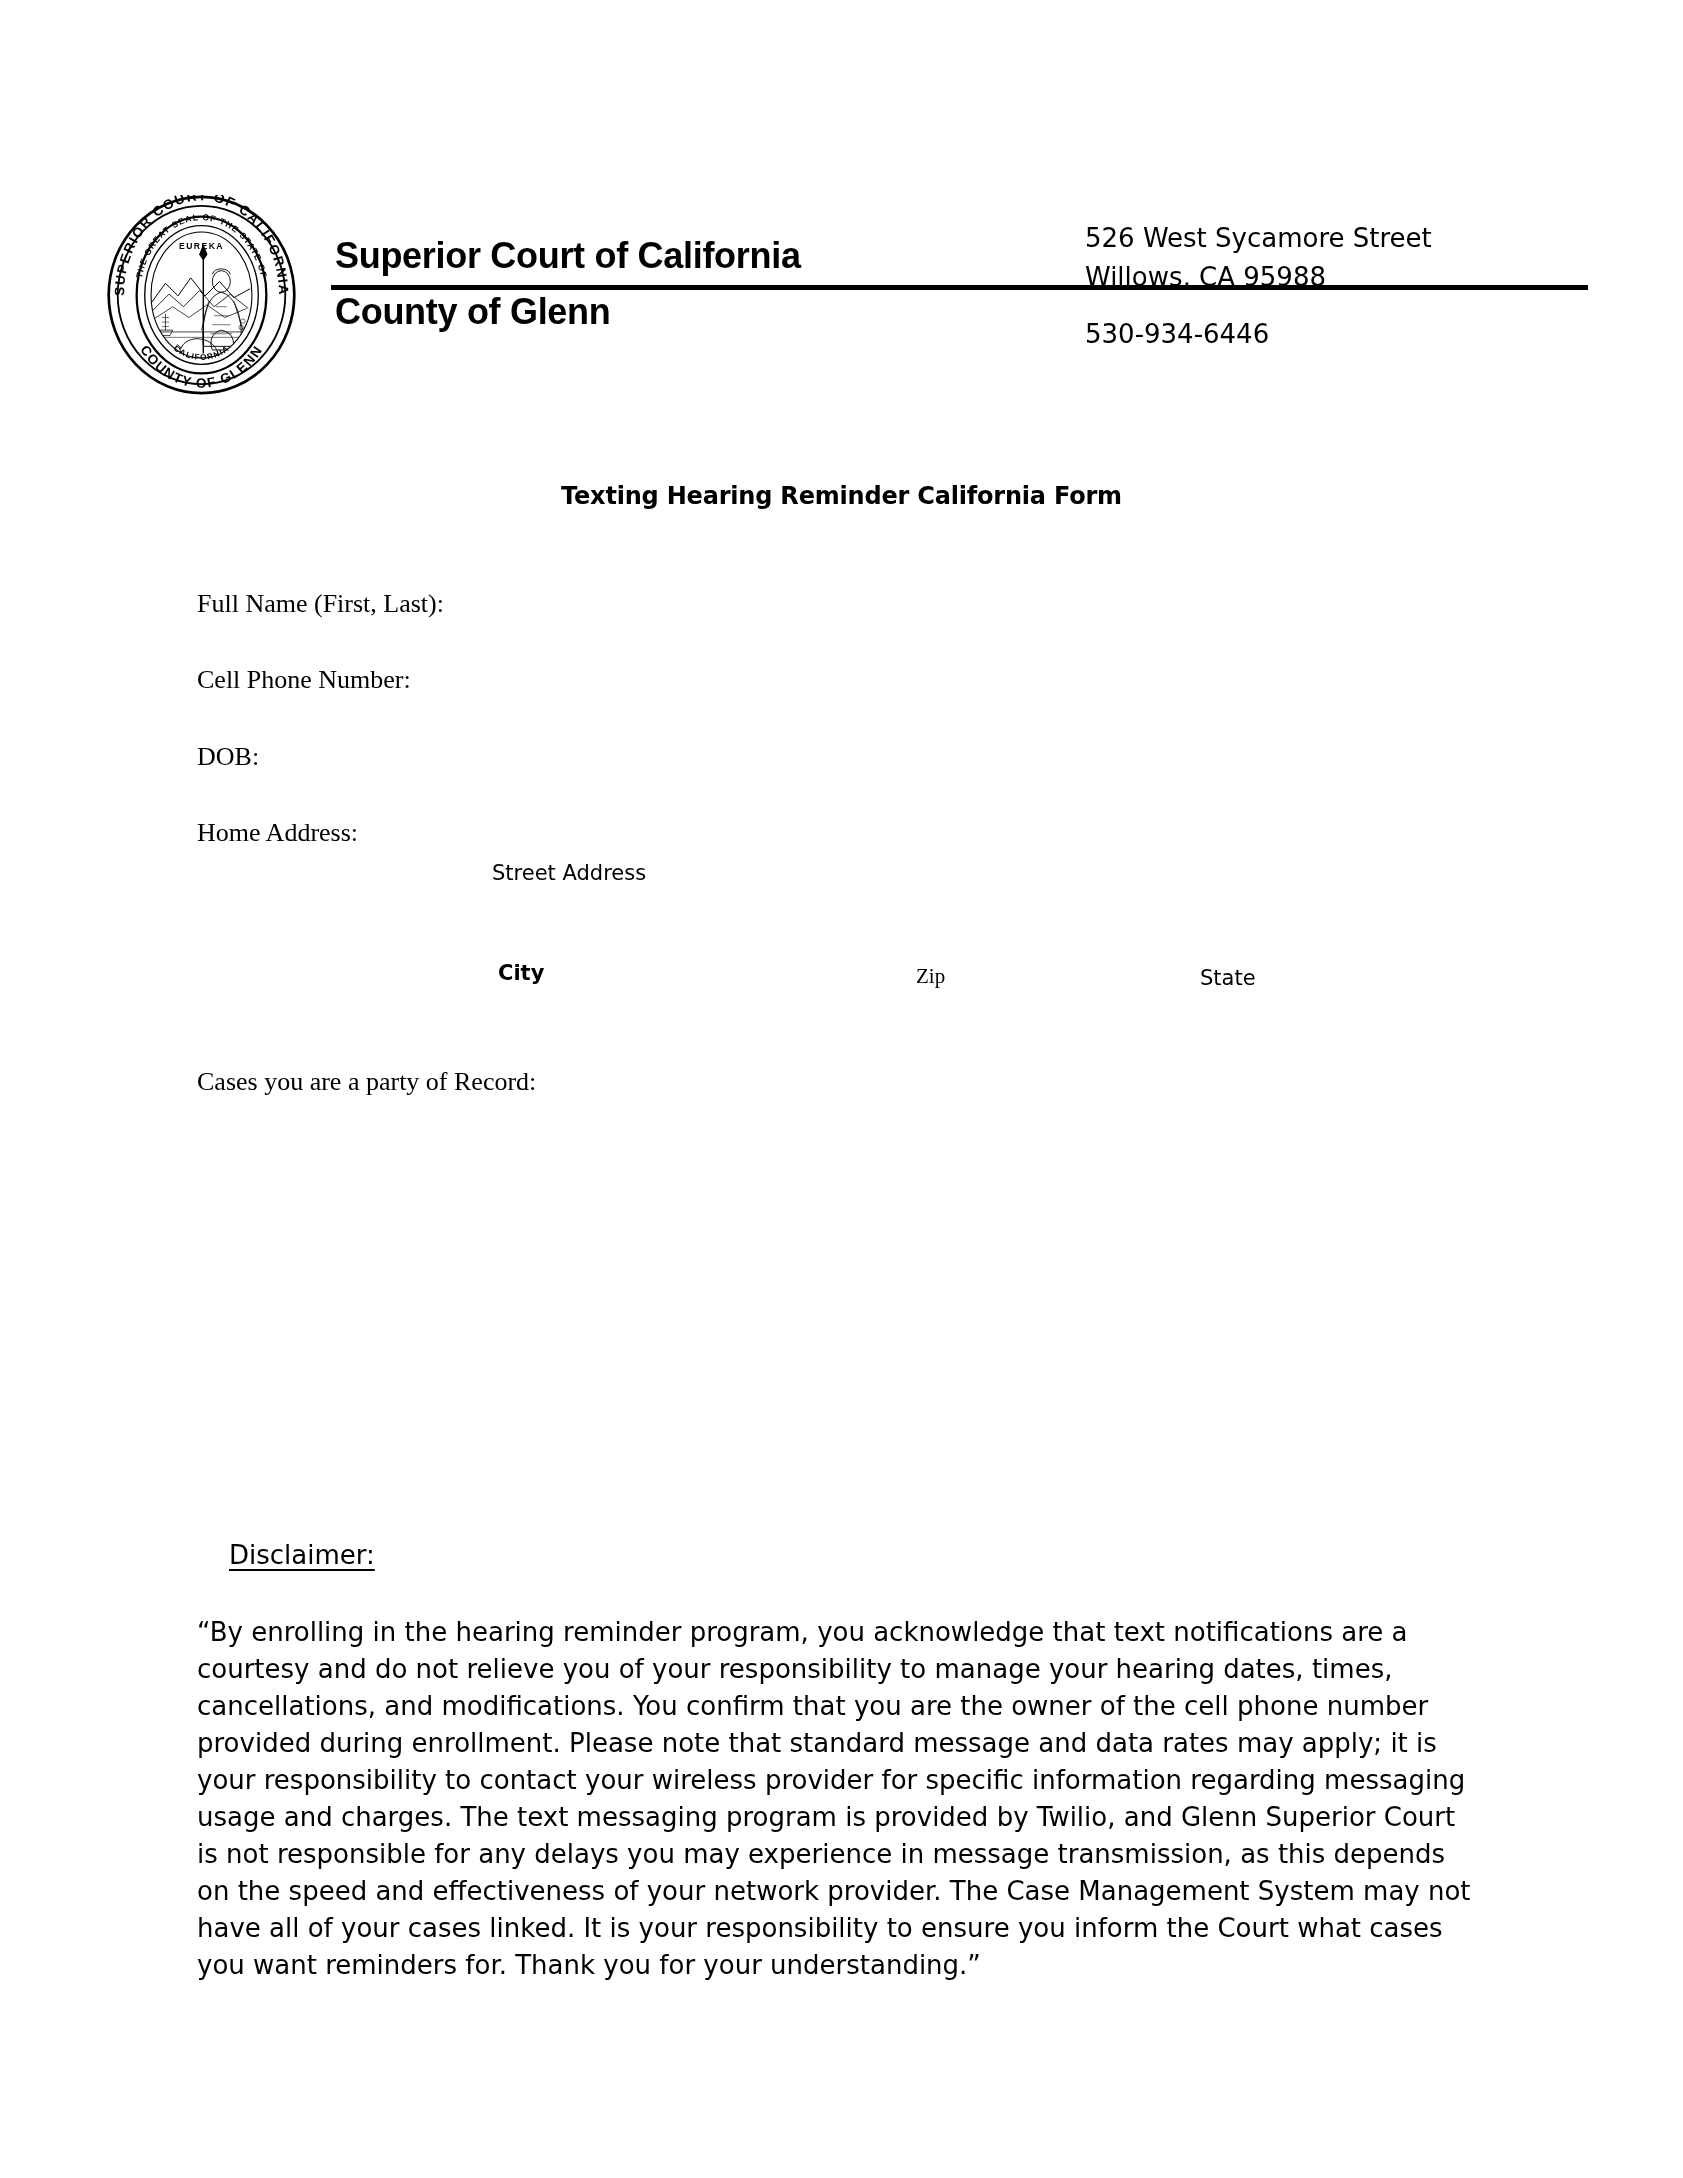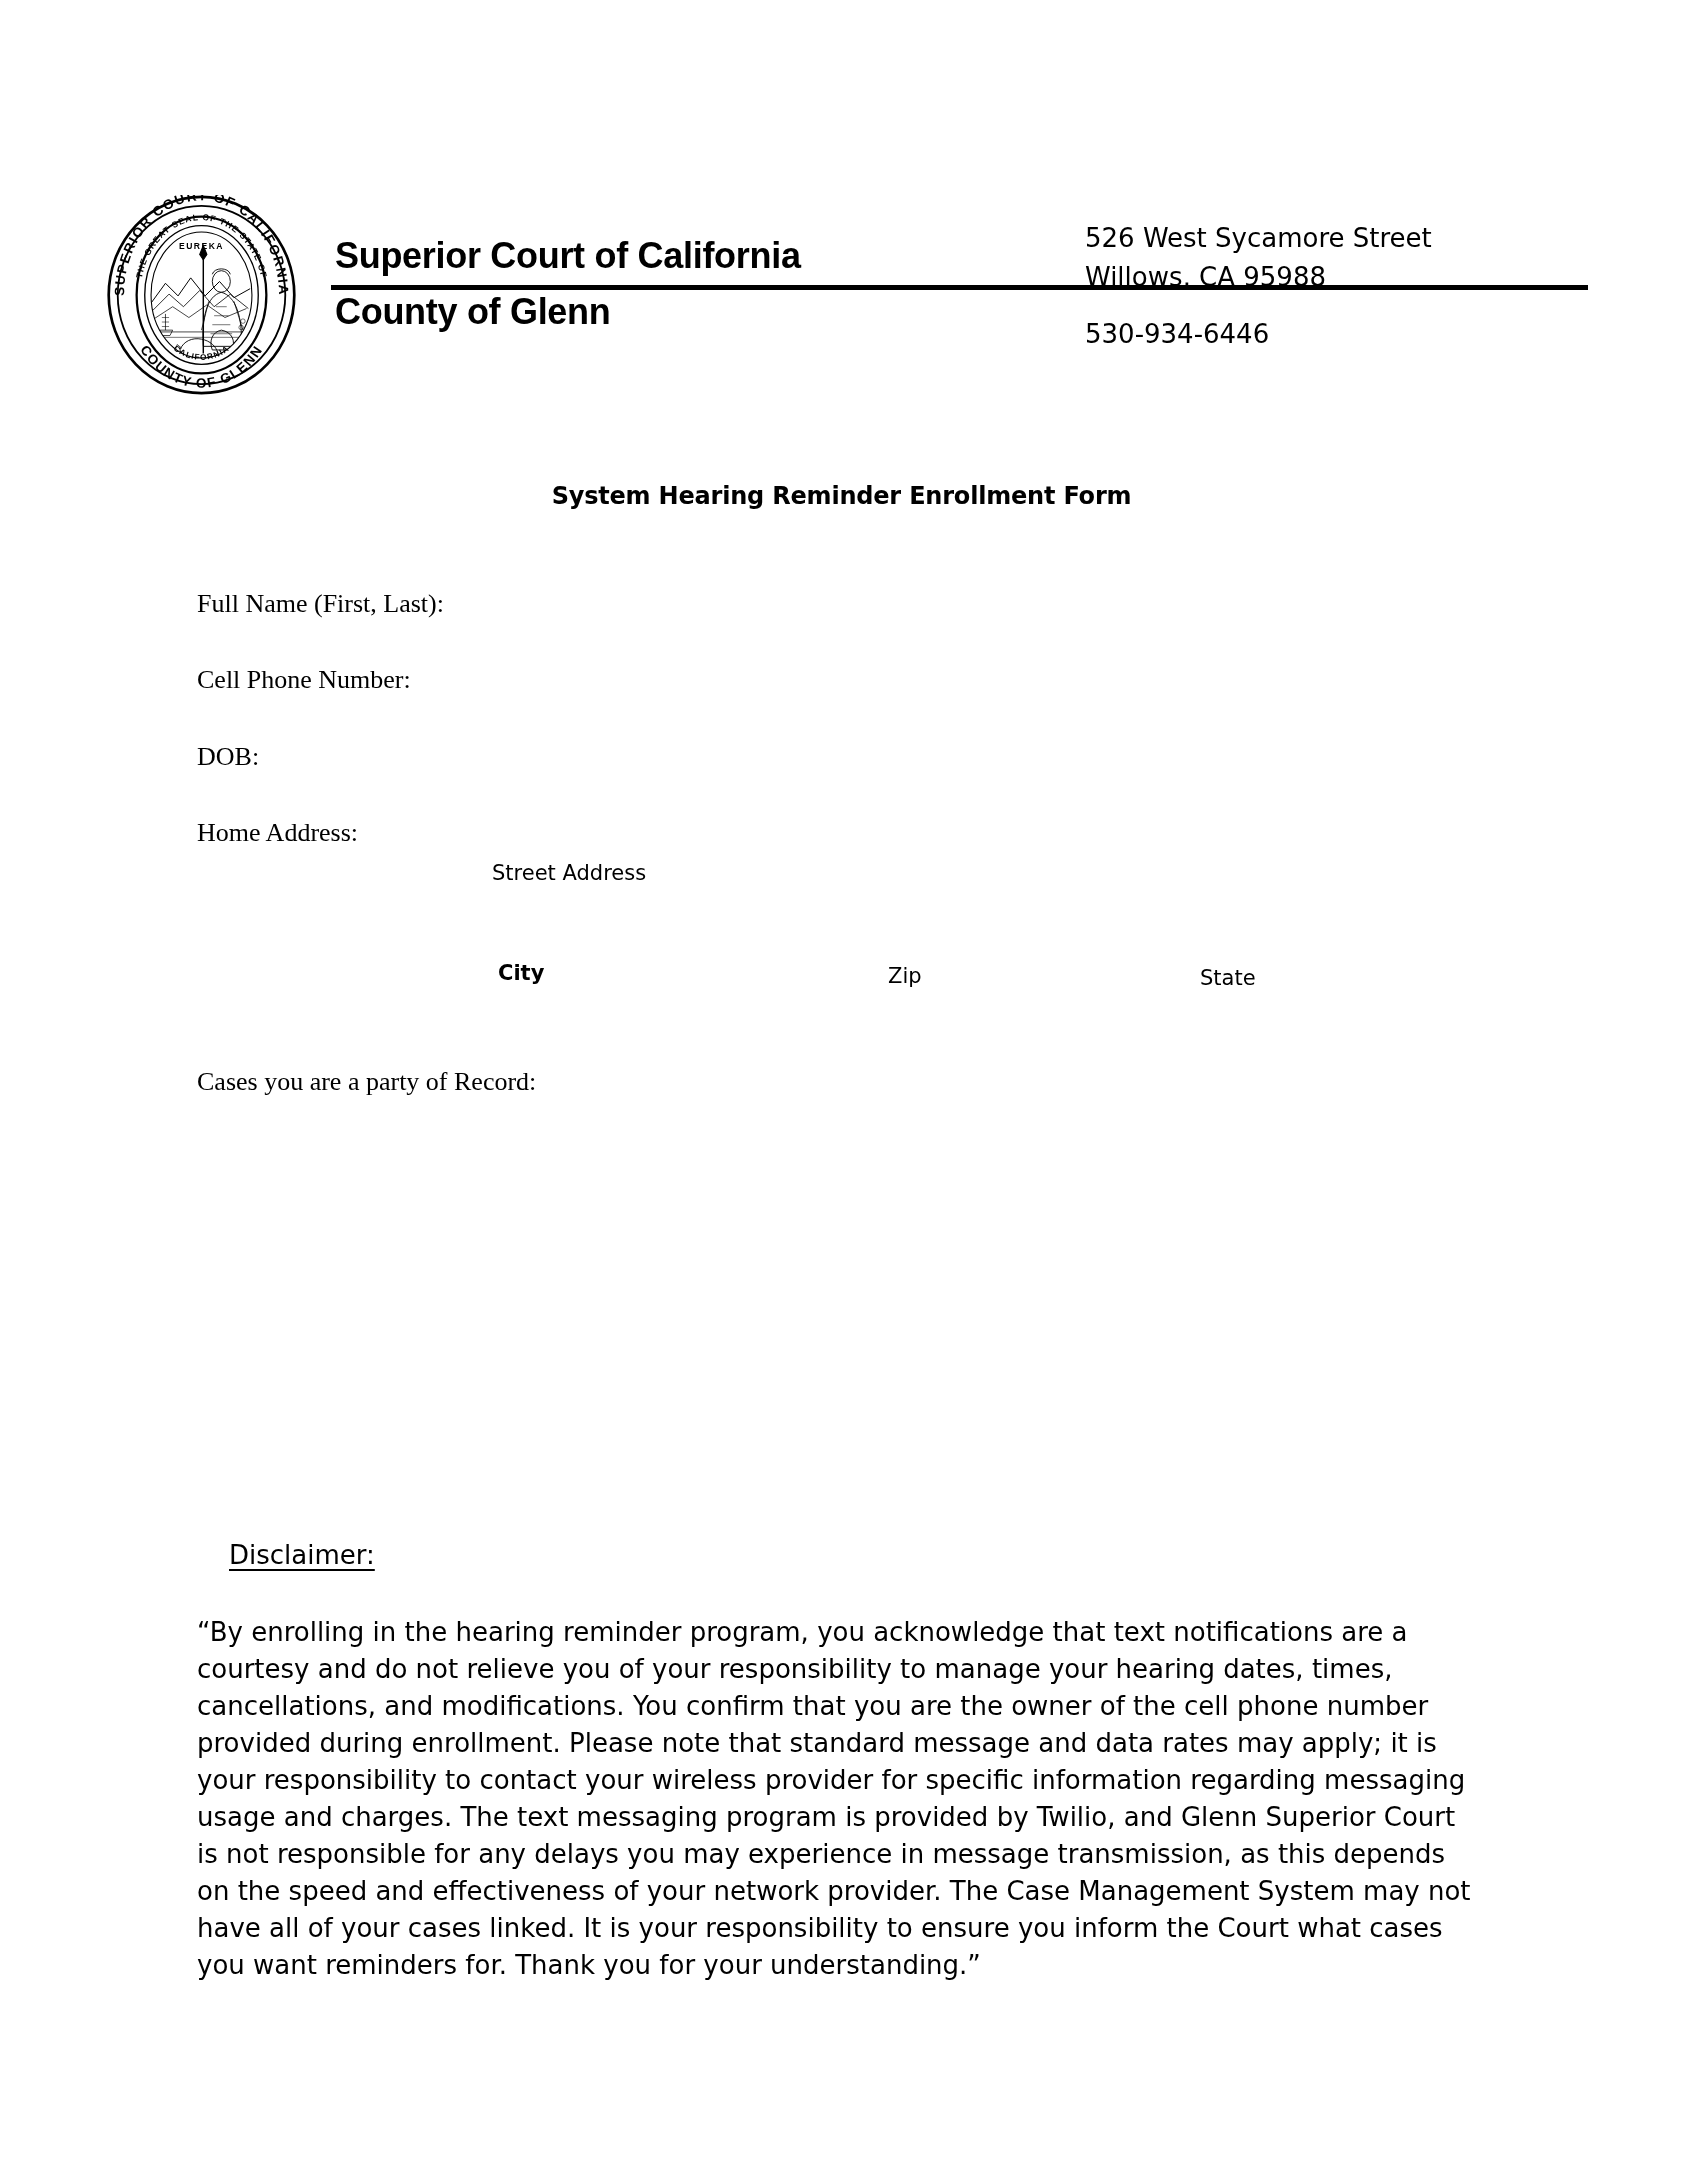--- a/index.html
+++ b/index.html
@@ -111,21 +111,21 @@
 
   .sublabel {
     position: absolute;
     font-family: "DejaVu Sans", sans-serif;
     font-size: 21px;
     line-height: 24px;
     white-space: nowrap;
   }
   .sub-street { left: 492px; top: 861px; }
   .sub-city   { left: 498px; top: 961px; font-weight: bold; }
-  .sub-zip    { left: 888px; top: 964px; }
+  .sub-zip    { left: 916px; top: 964px; font-family: Liberation Serif, serif; }
   .sub-state  { left: 1200px; top: 966px; }
 
   
   .cases-writing-area {
     position: absolute;
     left: 197px;
     top: 1109px;
     width: 1296px;
     height: 387px;
   }
@@ -237,21 +237,21 @@
 
     <div class="addr-block">
       <div class="addr-line">526 West Sycamore Street</div>
       <div class="addr-line">Willows, CA 95988</div>
       <div class="addr-line phone">530-934-6446</div>
     </div>
 
     <div class="header-rule"></div>
   </div>
 
-  <div class="form-title">System Hearing Reminder Enrollment Form</div>
+  <div class="form-title">Texting Hearing Reminder California Form</div>
 
   <div class="field field-name">Full Name (First, Last):</div>
 
   <div class="field field-phone">Cell Phone Number:</div>
 
   <div class="field field-dob">DOB:</div>
 
   <div class="field field-address">Home Address:</div>
 
   <div class="sublabel sub-street">Street Address</div>

